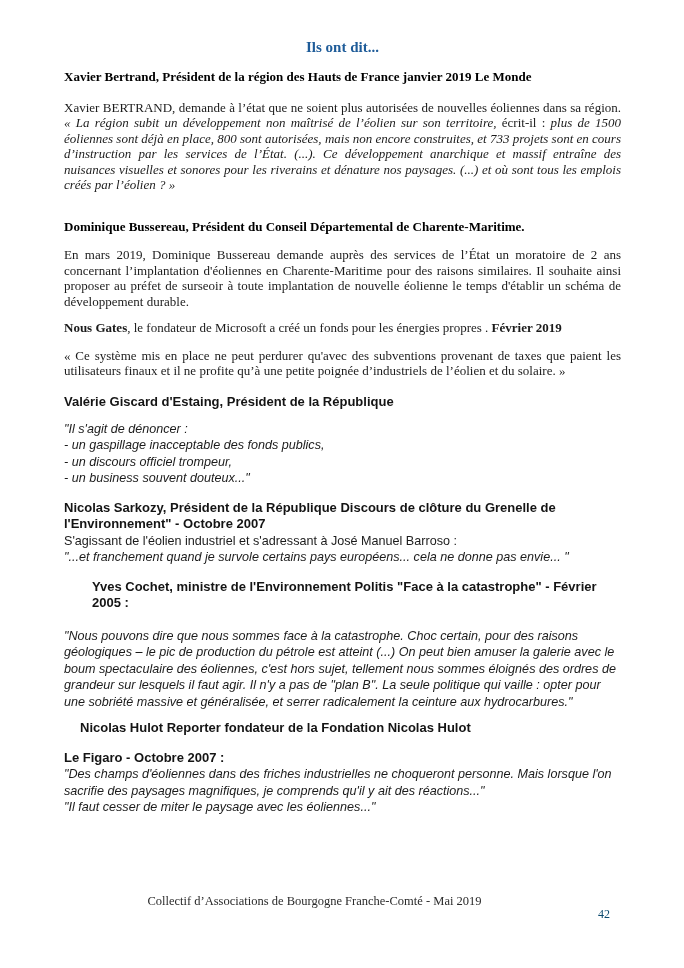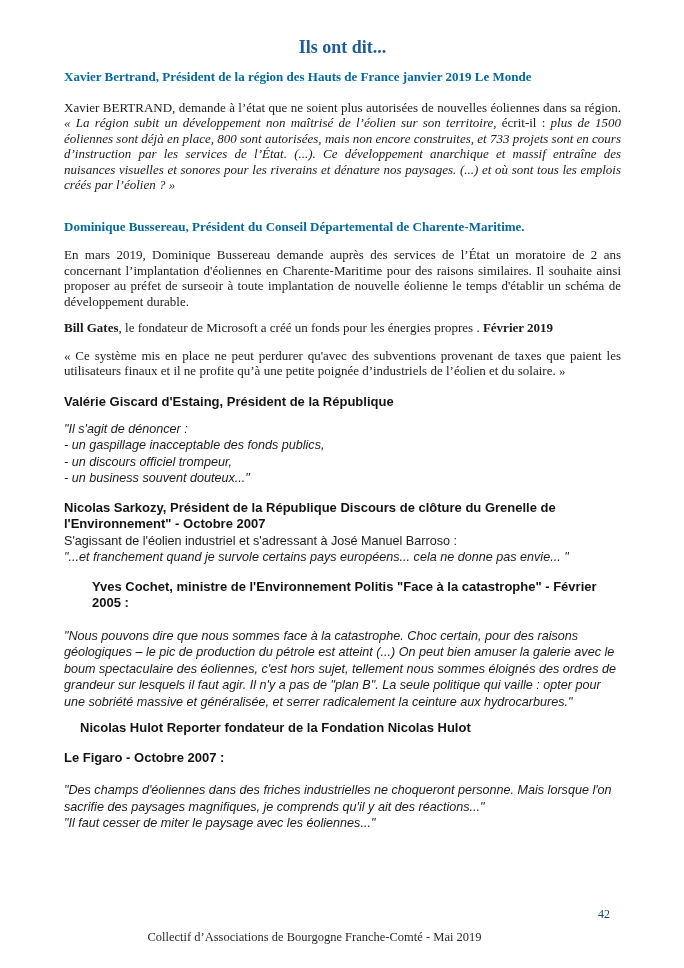--- a/index.html
+++ b/index.html
@@ -12,33 +12,33 @@
     width: 684px;
     height: 968px;
     background: #ffffff;
     box-sizing: border-box;
     padding: 40px 63px 0 64px;
     overflow: hidden;
     color: #1b1b1b;
   }
   .doc-title {
     font-family: "Liberation Serif", serif;
-    font-size: 18px;
+    font-size: 15px;
     font-weight: bold;
     text-align: center;
     line-height: 15px;
     margin: 0 0 14px 0;
   }
   .serif-h {
     font-family: "Liberation Serif", serif;
     font-size: 13px;
     font-weight: bold;
     line-height: 15px;
     margin: 0 0 16px 0;
-    color: #0369a1;
+    color: #000000;
   }
   .serif-p {
     font-family: "Liberation Serif", serif;
     font-size: 13px;
     line-height: 15.4px;
     text-align: justify;
     margin: 0 0 11px 0;
   }
   .it { font-style: italic; }
   .b  { font-weight: bold; }
@@ -68,21 +68,21 @@
   .sans-it { font-style: italic; }
   .pre-lines { white-space: pre-line; }
   .giscard-block { margin-bottom: 13px; }
   .sarkozy-quote { margin-bottom: 13px; }
   .cochet-h { margin-bottom: 16px; margin-left: 28px; }
   .cochet-quote { margin-bottom: 10px; }
   .hulot-h { margin-bottom: 13px; padding-left: 16px; }
   
   .footer {
     position: absolute;
-    top: 930px;
+    top: 894px;
     left: 64px;
     width: 557px;
     text-align: center;
     transform: translateX(-28px);
     font-family: "Liberation Serif", serif;
     font-size: 12.5px;
     color: #2a2a2a;
   }
   .page-number {
     position: absolute;
@@ -101,21 +101,21 @@
   <div class="doc-title" style="color: rgb(31, 92, 153);">Ils ont dit...</div>
 
   <div class="serif-h">Xavier Bertrand, Président de la région des Hauts de France janvier 2019 Le Monde</div>
 
   <p class="serif-p"><span>Xavier BERTRAND, demande à l’état que ne soient plus autorisées de nouvelles éoliennes dans sa région. </span><span class="it">« La région subit un développement non maîtrisé de l’éolien sur son territoire, </span><span>écrit-il : </span><span class="it">plus de 1500 éoliennes sont déjà en place, 800 sont autorisées, mais non encore construites, et 733 projets sont en cours d’instruction par les services de l’État. (...). Ce développement anarchique et massif entraîne des nuisances visuelles et sonores pour les riverains et dénature nos paysages. (...) </span><span class="it">et où sont tous les emplois créés par l’éolien ? »</span></p>
 
   <div class="serif-h" style="margin-top:27px; margin-bottom:13px;">Dominique Bussereau, Président du Conseil Départemental de Charente-Maritime.</div>
 
   <p class="serif-p">En mars 2019, Dominique Bussereau demande auprès des services de l’État un moratoire de 2 ans concernant l’implantation d'éoliennes en Charente-Maritime pour des raisons similaires. Il souhaite ainsi proposer au préfet de surseoir à toute implantation de nouvelle éolienne le temps d'établir un schéma de développement durable.</p>
 
-  <p class="gates-line"><span class="b">Bill Gates</span><span>, le fondateur de Microsoft a créé un fonds pour les énergies propres . </span><span class="b">Février 2019</span></p>
+  <p class="gates-line"><span class="b">Nous Gates</span><span>, le fondateur de Microsoft a créé un fonds pour les énergies propres . </span><span class="b">Février 2019</span></p>
 
   <p class="serif-p gates-quote">« Ce système mis en place ne peut perdurer qu'avec des subventions provenant de taxes que paient les utilisateurs finaux et il ne profite qu’à une petite poignée d’industriels de l’éolien et du solaire. »</p>
 
   <div class="sans-h">Valérie Giscard d'Estaing, Président de la République</div>
 
   <p class="sans-p sans-it pre-lines giscard-block">"Il s'agit de dénoncer :
 - un gaspillage inacceptable des fonds publics,
 - un discours officiel trompeur,
 - un business souvent douteux..."</p>
 
@@ -124,21 +124,21 @@
   <p class="sans-p">S'agissant de l'éolien industriel et s'adressant à José Manuel Barroso :</p>
 
   <p class="sans-p sans-it sarkozy-quote">"...et franchement quand je survole certains pays européens... cela ne donne pas envie... "</p>
 
   <div class="sans-h cochet-h">Yves Cochet, ministre de l'Environnement  Politis "Face à la catastrophe" - Février 2005 :</div>
 
   <p class="sans-p sans-it cochet-quote">"Nous pouvons dire que nous sommes face à la catastrophe. Choc certain, pour des raisons géologiques – le pic de production du pétrole est atteint (...) On peut bien amuser la galerie avec le boum spectaculaire des éoliennes, c'est hors sujet, tellement nous sommes éloignés des ordres de grandeur sur lesquels il faut agir. Il n'y a pas de "plan B". La seule politique qui vaille : opter pour une sobriété massive et généralisée, et serrer radicalement la ceinture aux hydrocarbures."</p>
 
   <div class="sans-h hulot-h">Nicolas Hulot Reporter fondateur de la Fondation Nicolas Hulot</div>
 
-  <div class="sans-h" style="margin-bottom:16px;">Le Figaro - Octobre 2007 :</div>
+  <div class="sans-h" style="margin-bottom:0;">Le Figaro - Octobre 2007 :</div>
 
   <p class="sans-p sans-it">"Des champs d'éoliennes dans des friches industrielles ne choqueront personne. Mais lorsque l'on sacrifie des paysages magnifiques, je comprends qu'il y ait des réactions..."</p>
 
 
   <p class="sans-p sans-it">"Il faut cesser de miter le paysage avec les éoliennes..."</p>
 
   <div class="footer">Collectif d’Associations de Bourgogne Franche-Comté  - Mai 2019</div>
 
   <div class="page-number">42</div>
 

